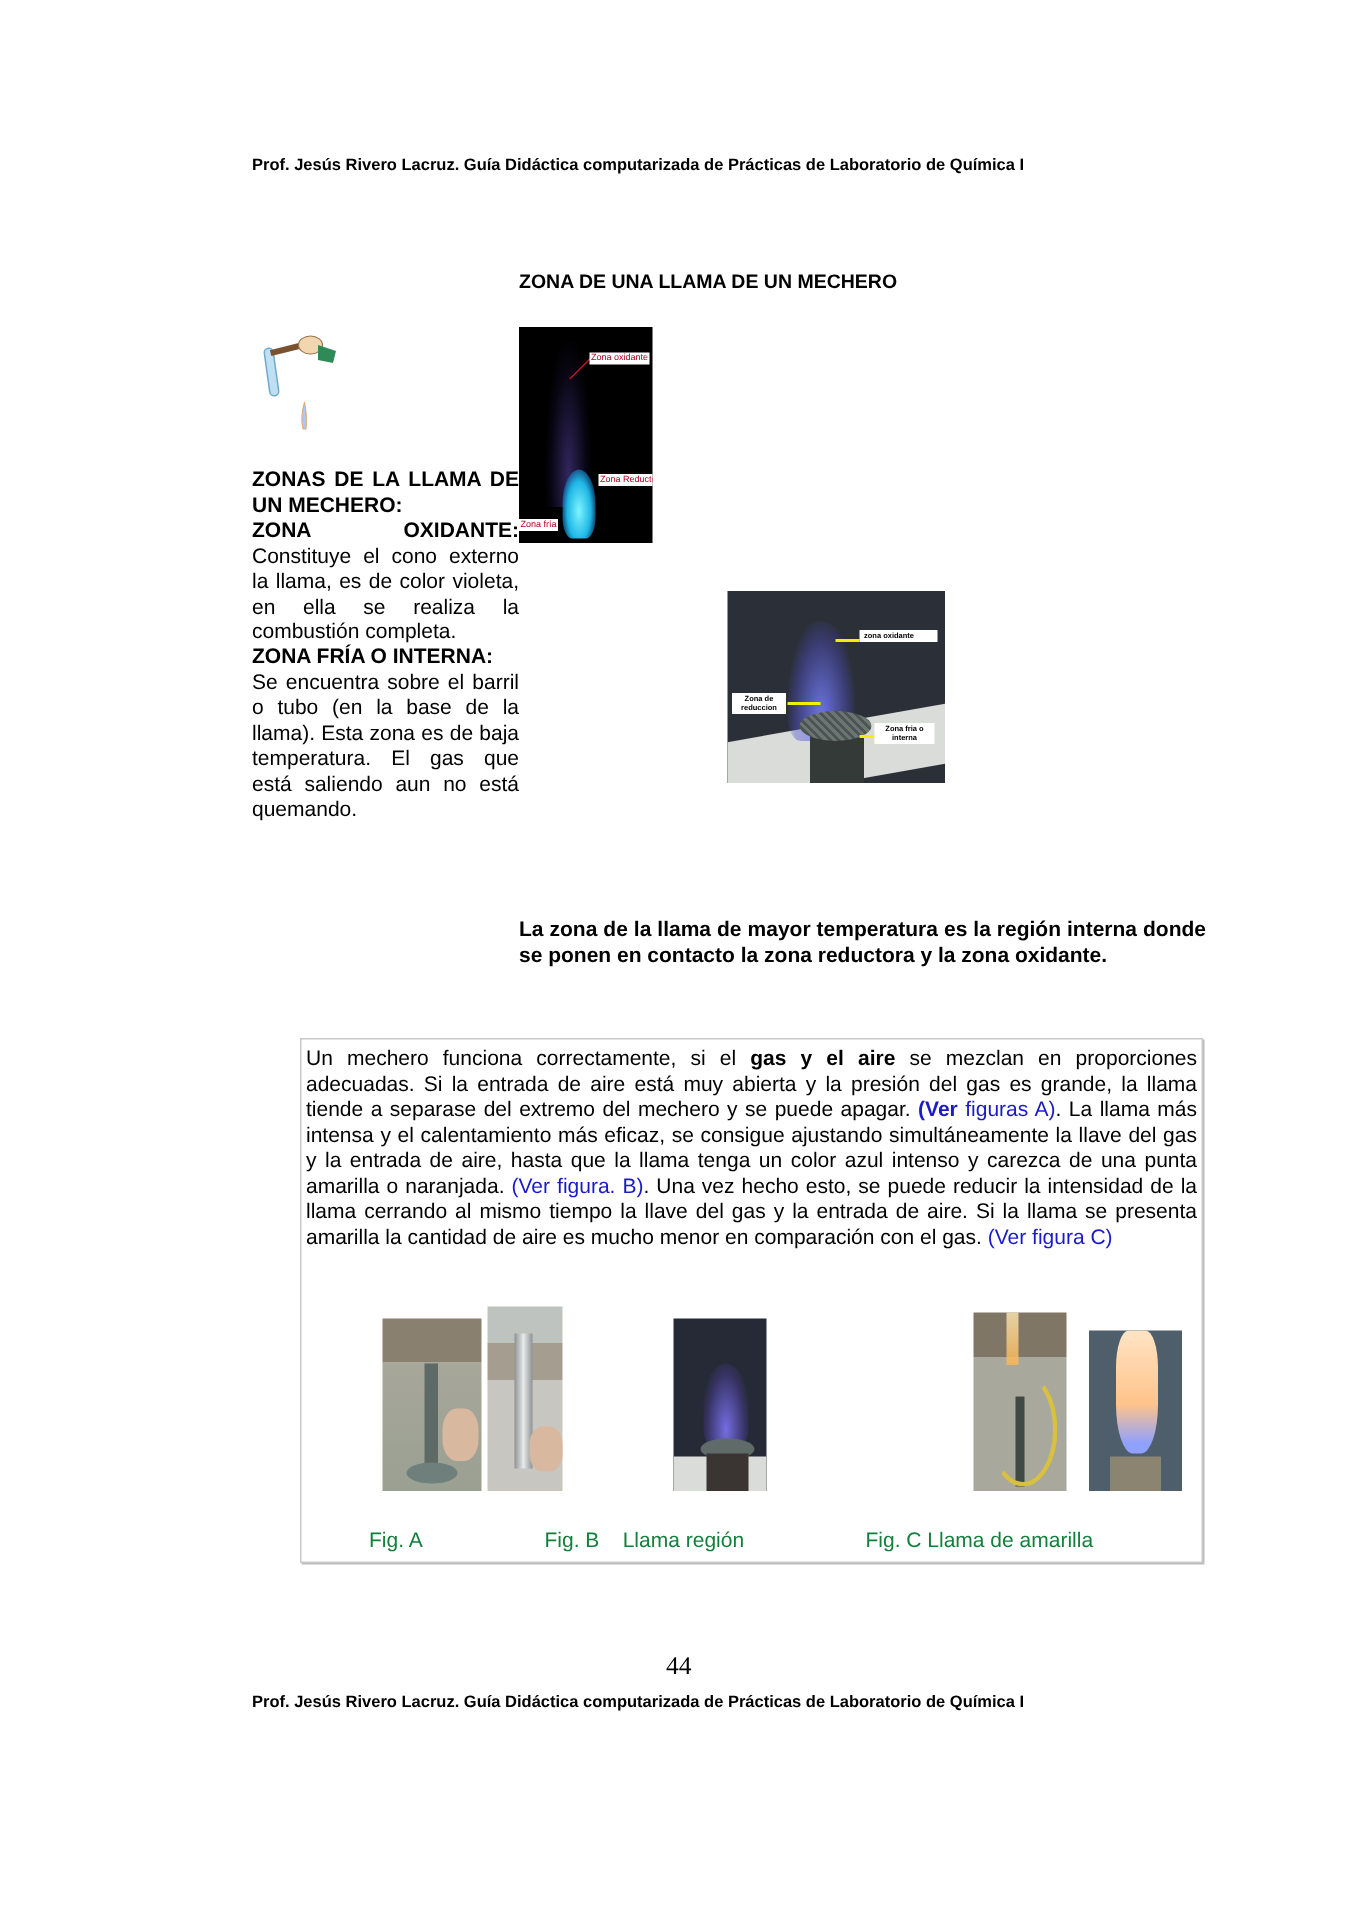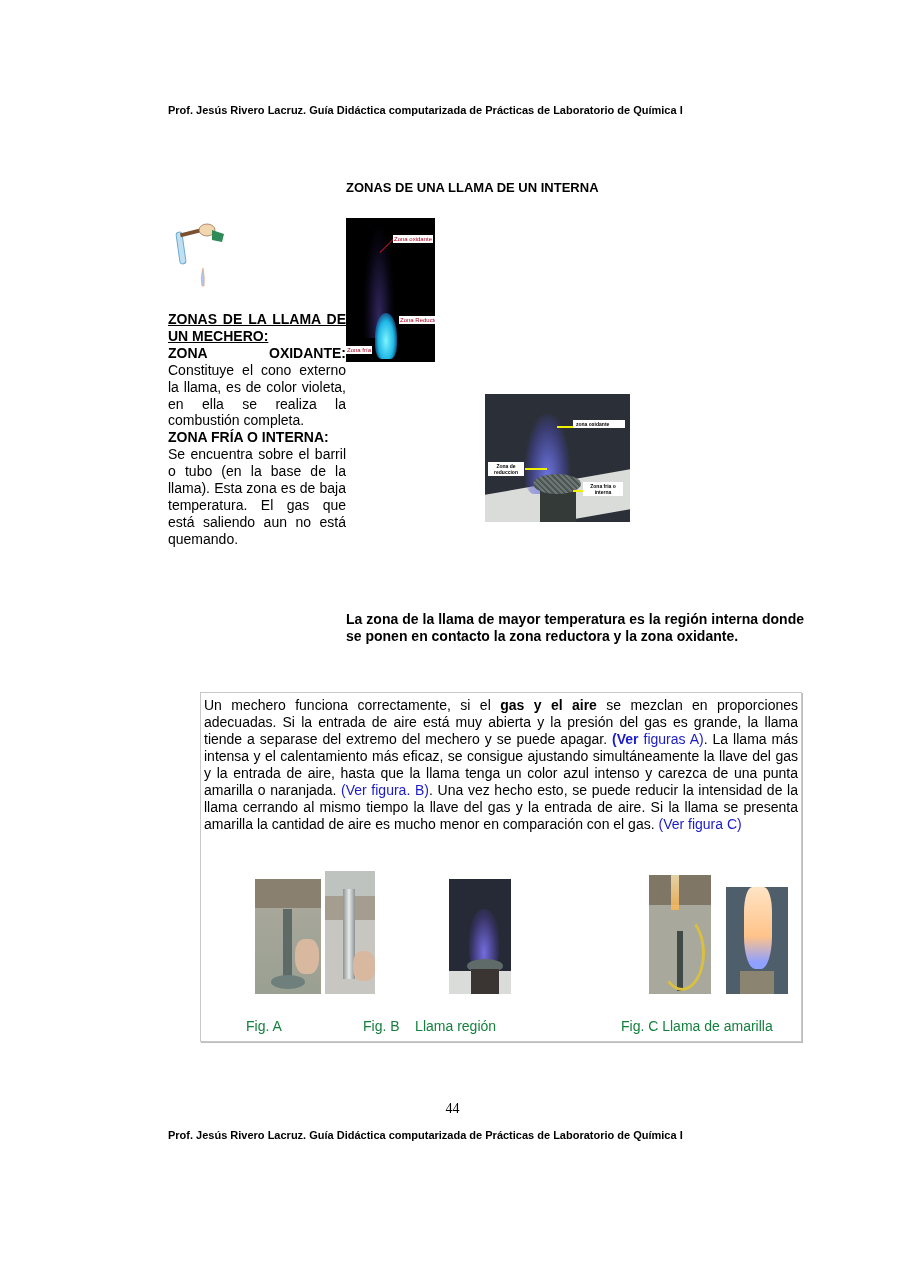--- a/index.html
+++ b/index.html
@@ -1,41 +1,41 @@
 <!DOCTYPE html>
 <html><head>
 <meta charset="utf-8">
 <style>
   html, body { margin:0; padding:0; }
   body { width:905px; height:1280px; background:#ffffff; position:relative; font-family:"Liberation Sans", sans-serif; color:#000; overflow:hidden; }
   .abs { position:absolute; }
   .header, .footer { left:168px; font-size:11px; font-weight:bold; white-space:nowrap; letter-spacing:0; }
   .header { top:104px; }
   .footer { top:1129px; }
-  .pagenum { top:1101px; left:0; width:905px; text-align:center; font-family:"Liberation Serif", serif; font-size:14px; }
+  .pagenum { top:1101px; left:0; width:905px; text-align:center; font-family:"Liberation Serif", serif; font-size:17px; }
   .title { top:180px; left:346px; font-size:13px; font-weight:bold; }
   .lefttext { top:311px; left:168px; width:178px; font-size:14px; line-height:16.9px; text-align:justify; }
   .lefttext .b { font-weight:bold; }
   .lefttext p { margin:0; }
   .photo { background:#000; overflow:hidden; }
   .lbl { position:absolute; background:#fff; color:#b00020; font-size:6px; padding:0 1px; line-height:8px; white-space:nowrap; }
   .wlbl { position:absolute; background:#fff; color:#000; font-size:5px; font-weight:bold; line-height:6px; padding:1px 3px; white-space:nowrap; }
   .conclusion { top:611px; left:346px; width:458px; font-size:14px; font-weight:bold; line-height:17px; text-align:justify; text-align-last:left; }
   .box { top:692px; left:164px; width:600px; height:348px; border:1px solid #c8c8c8; box-shadow:1px 1px 0 #bdbdbd;margin-left:36px; }
   .boxtext { position:absolute; top:4px; left:3px; width:594px; font-size:14px; line-height:17px; text-align:justify; }
   .blue { color:#1a1ac8; }
   .boldblue { color:#1a1ac8; font-weight:bold; }
   .cap { position:absolute; top:325px; font-size:14px; color:#15803d; white-space:nowrap; }
 </style>
 </head>
 <body>
 
 <div class="abs header">Prof.  Jesús  Rivero  Lacruz. Guía Didáctica computarizada de Prácticas de Laboratorio de Química I</div>
 
-<div class="abs title">ZONAS DE UNA LLAMA DE UN INTERNA</div>
+<div class="abs title">ZONA DE UNA LLAMA DE UN MECHERO</div>
 
 <div class="abs" style="top:218px; left:174px; width:56px; height:76px;">
   <svg width="56" height="76" viewBox="0 0 56 76">
     <rect x="4" y="14" width="6" height="32" rx="3" fill="#bfe0f2" stroke="#6fa9cc" stroke-width="1" transform="rotate(-8 7 30)"></rect>
     <rect x="6" y="12" width="32" height="4" fill="#7a5230" transform="rotate(-14 20 14)"></rect>
     <ellipse cx="33" cy="12" rx="8" ry="6" fill="#f2d6b0" stroke="#9a7450" stroke-width="0.8"></ellipse>
     <polygon points="38,12 50,16 48,24 38,22" fill="#2e8b57"></polygon>
     <path d="M28 68 Q26 60 29 50 Q31 60 30 68 Z" fill="#a8c8ff" stroke="#e8a060" stroke-width="0.6"></path>
   </svg>
 </div>
@@ -43,21 +43,21 @@
 <div class="abs photo" style="top:218px; left:346px; width:89px; height:144px;">
   <div style="position:absolute; left:18px; top:10px; width:30px; height:110px; background:radial-gradient(ellipse at 50% 80%, rgba(90,70,170,0.55), rgba(40,30,90,0.2) 55%, transparent 75%);"></div>
   <div style="position:absolute; left:29px; top:95px; width:22px; height:46px; border-radius:50% 50% 30% 30%; background:radial-gradient(ellipse at 50% 60%, #7ff4ff, #1fb7e6 50%, rgba(10,70,150,0.5) 80%, transparent 100%);"></div>
   <div style="position:absolute; left:28px; top:20px; width:20px; height:1px; background:#c0142a; transform:rotate(-45deg); transform-origin:right;"></div>
   <span class="lbl" style="top:17px; left:47px;">Zona oxidante</span>
   <span class="lbl" style="top:98px; left:53px;">Zona Reductora</span>
   <span class="lbl" style="top:128px; left:0px;">Zona fría</span>
 </div>
 
 <div class="abs lefttext">
-  <p class="b" style="text-align:justify; text-align-last:left;text-decoration:underline;">ZONAS DE LA LLAMA DE UN MECHERO:</p>
+  <p class="b" style="text-align:justify; text-align-last:left;">ZONAS DE LA LLAMA DE UN MECHERO:</p>
   <p class="b" style="text-align-last:justify;"><span>ZONA OXIDANTE</span><span>:</span></p>
   <p style="text-align-last:left;">Constituye el cono externo la llama, es de color violeta, en ella se realiza la combustión completa.</p>
   <p class="b">ZONA FRÍA O INTERNA:</p>
   <p style="text-align-last:left;">Se encuentra sobre el barril o tubo (en la base de la llama). Esta zona es de baja temperatura. El gas que está saliendo aun no está quemando.</p>
 </div>
 
 <div class="abs" style="top:394px; left:485px; width:145px; height:128px; background:#2b2f38; overflow:hidden;">
   <div style="position:absolute; left:0; top:88px; width:145px; height:40px; background:#d9dcd8; transform:skewY(-10deg);"></div>
   <div style="position:absolute; left:40px; top:20px; width:45px; height:80px; border-radius:50% 50% 20% 20%; background:radial-gradient(ellipse at 50% 80%, rgba(120,130,255,0.85), rgba(80,80,200,0.4) 55%, transparent 75%);"></div>
   <div style="position:absolute; left:55px; top:92px; width:36px; height:40px; background:#333a38;"></div>
@@ -97,17 +97,17 @@
     <div style="position:absolute; left:28px; top:56px; width:6px; height:60px; background:#3f4a47;"></div>
     <div style="position:absolute; left:10px; top:40px; width:40px; height:70px; border:3px solid #d8c040; border-radius:50%; border-left-color:transparent; border-top-color:transparent;"></div>
   </div>
   <div style="position:absolute; top:194px; left:525px; width:62px; height:107px; background:#4f5e6b; overflow:hidden;">
     <div style="position:absolute; left:18px; top:0; width:28px; height:82px; background:linear-gradient(#ffe4c4,#ffc38a 60%, #8fa0ff 92%); border-radius:30% 30% 40% 40%;"></div>
     <div style="position:absolute; left:14px; top:84px; width:34px; height:24px; background:#8a8470;"></div>
   </div>
 
   <span class="cap" style="left:45px;">Fig. A</span>
   <span class="cap" style="left:162px; white-space:pre;">Fig. B    Llama región</span>
-  <span class="cap" style="left:420px;">Fig. C Llama de amarilla</span>
+  <span class="cap" style="left:376px;">Fig. C Llama de amarilla</span>
 </div>
 
 <div class="abs pagenum">44</div>
 <div class="abs footer">Prof.  Jesús  Rivero  Lacruz. Guía Didáctica computarizada de Prácticas de Laboratorio de Química I</div>
 
 </body></html>

